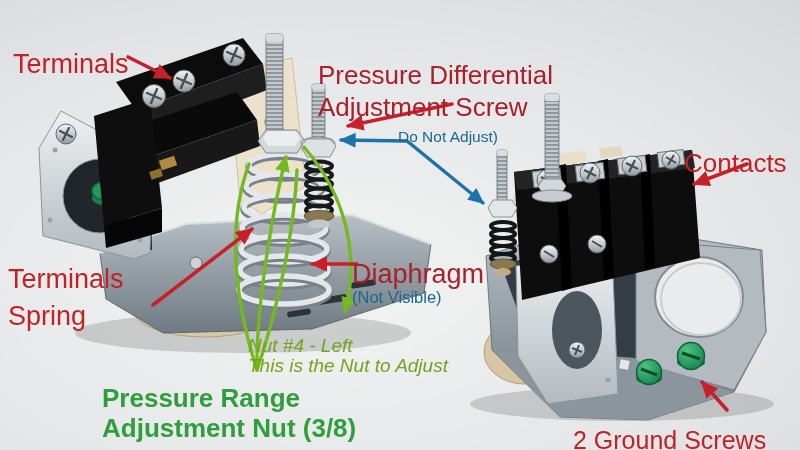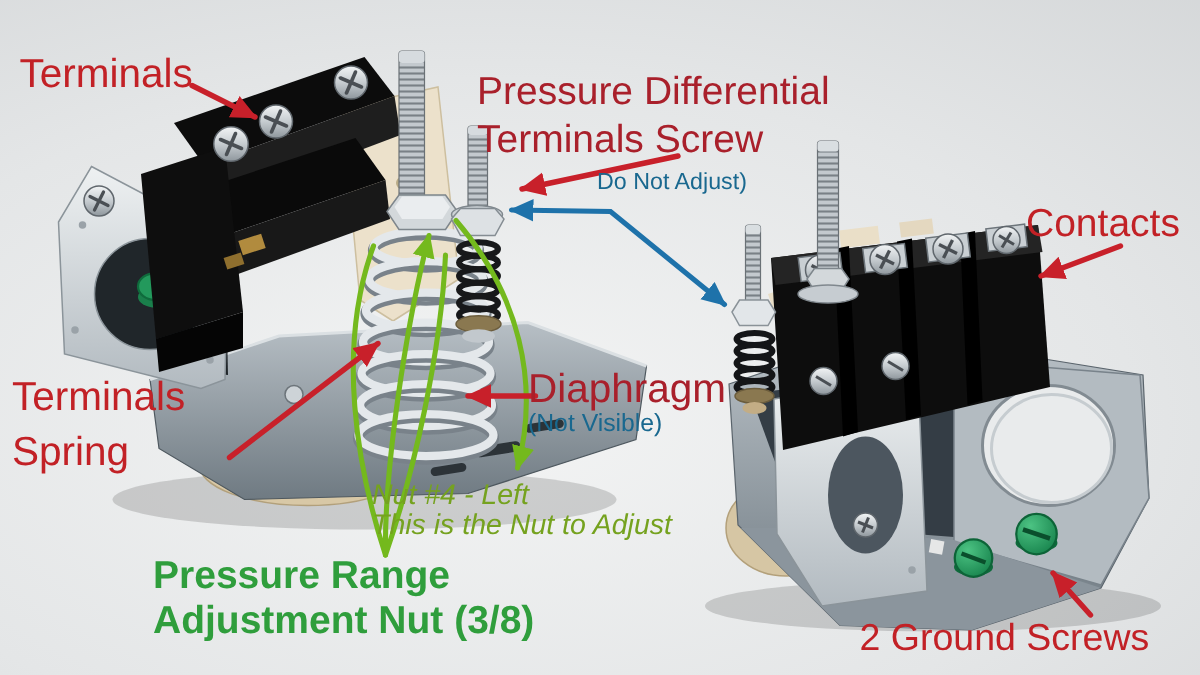--- a/index.html
+++ b/index.html
@@ -2,21 +2,21 @@
 <html><head>
 <meta charset="utf-8">
 <style>
   html,body{margin:0;padding:0;}
   #stage{
     position:relative;width:800px;height:450px;overflow:hidden;
     background:radial-gradient(130% 120% at 40% 62%, #f3f4f4 0%, #e4e6e7 42%, #c6c9cb 100%);
     font-family:"Liberation Sans", sans-serif;
   }
   #art{position:absolute;left:0;top:0;}
-  .lbl{position:absolute;white-space:nowrap;}
+  .lbl{position:absolute;white-space:nowrap;margin-top:15px;}
   .ctr{text-align:left;white-space:normal;}
   .red{color:#c22126;}
   .darkred{color:#a9202b;}
   .blue{color:#19688f;}
   #lbl-terminals{left:13px;top:34px;font-size:27px;}
   #lbl-differential{left:318px;top:44px;width:248px;font-size:26px;line-height:32px;}
   #lbl-nut2{left:398px;top:113px;width:104px;font-size:15.5px;line-height:17px;}
   #lbl-contacts{left:684px;top:133px;font-size:26px;}
   #lbl-spring{left:8px;top:246px;width:156px;font-size:27px;line-height:37px;}
   #lbl-diaphragm{left:352px;top:245px;width:150px;}
@@ -282,21 +282,21 @@
       <path d="M153,305 L252,229" stroke="#c8202a" stroke-width="3.6" marker-end="url(#ar)"></path>
       <path d="M357,264 L312,264" stroke="#c8202a" stroke-width="3.6" marker-end="url(#ar)"></path>
       <path d="M727,410 L702,382" stroke="#c8202a" stroke-width="3.6" marker-end="url(#ar)"></path>
     </g>
   </svg>
 
   <div class="lbl red" id="lbl-terminals">Terminals</div>
 
   <div class="lbl ctr darkred" id="lbl-differential">
     <div>Pressure Differential</div>
-    <div>Terminals Screw</div>
+    <div>Adjustment Screw</div>
   </div>
 
   <div class="lbl ctr blue" id="lbl-nut2">
     <div>Do Not Adjust)</div>
   </div>
 
   <div class="lbl red" id="lbl-contacts">Contacts</div>
 
   <div class="lbl ctr red" id="lbl-spring">
     <div>Terminals</div>

